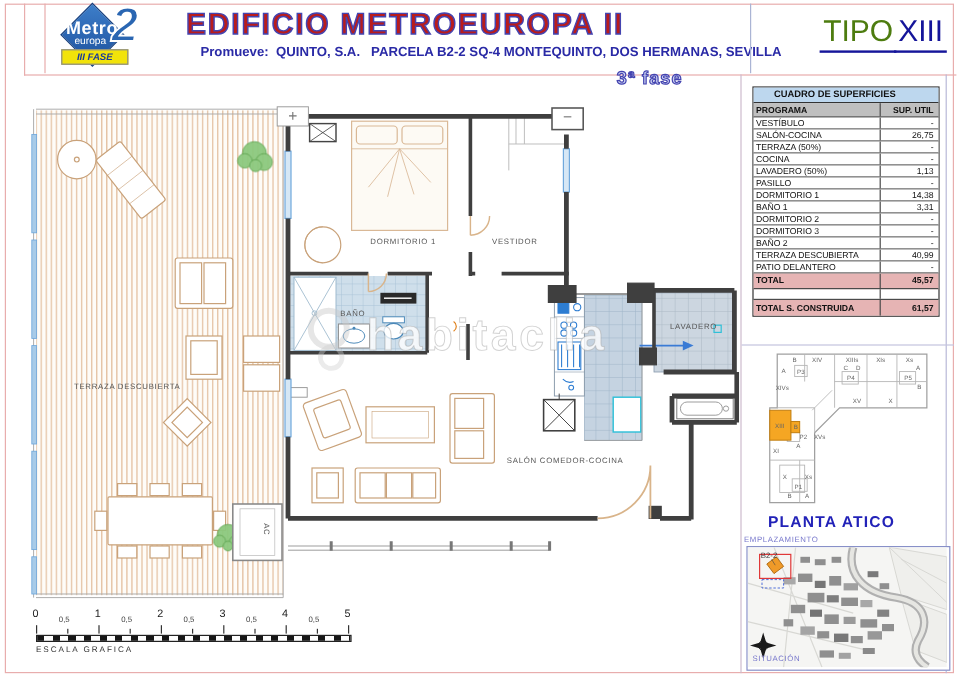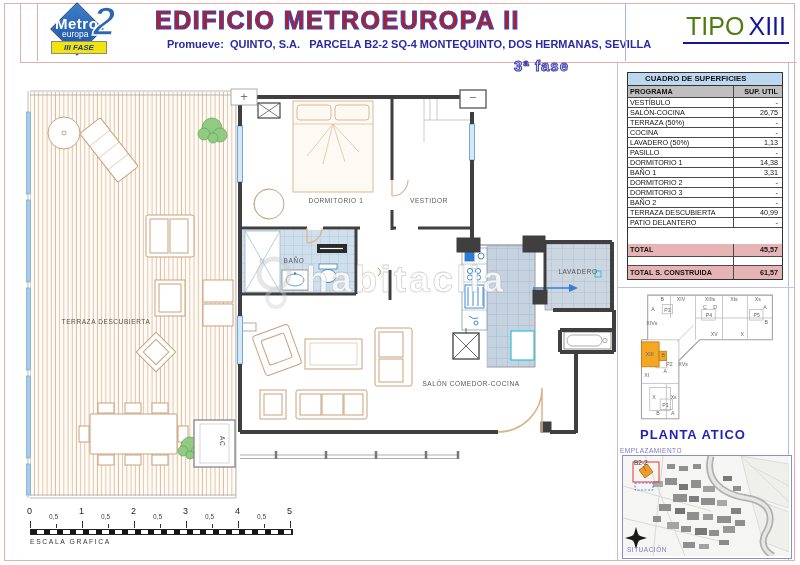--- a/index.html
+++ b/index.html
@@ -40,21 +40,21 @@
   .sidebar-divider{position:absolute;left:617px;top:62px;height:499px;border-left:1px solid #cdbccd;}
   .sidebar-right{position:absolute;left:788px;top:62px;height:499px;border-left:1px solid #b8b8d8;}
   .sidebar-hline{position:absolute;left:618px;top:287px;width:177px;border-top:1px solid #c4c4de;}
 
   .stable{position:absolute;left:627px;top:72px;width:154px;background:#fff;border:1.5px solid #333;
           font-size:7.2px;color:#111;}
   .st-title{height:12px;line-height:12px;background:#bdd7ee;font-weight:bold;font-size:7.8px;
             padding-left:17px;border-bottom:1px solid #333;white-space:nowrap;}
   .st-head{display:flex;height:11px;line-height:11px;background:#bfbfbf;font-weight:bold;border-bottom:1px solid #444;}
   .st-row{display:flex;height:9px;line-height:9px;border-bottom:1px solid #4a4a4a;background:#fff;}
-  .st-total{display:flex;background:#e6b4b4;font-weight:bold;height:12px;line-height:12px;border-bottom:1px solid #4a4a4a;margin-top:16px;}
+  .st-total{display:flex;background:#e6b4b4;font-weight:bold;height:12px;line-height:12px;border-bottom:1px solid #4a4a4a;}
   .st-empty{display:flex;height:8px;border-bottom:1px solid #4a4a4a;}
   .st-built{display:flex;background:#e6b4b4;font-weight:bold;height:13px;line-height:13px;}
   .cl{flex:1;padding-left:2px;overflow:hidden;white-space:nowrap;}
   .cv{width:44px;border-left:1px solid #4a4a4a;text-align:right;padding-right:4px;}
 
   .keyplan{position:absolute;left:631px;top:292px;width:156px;height:133px;}
   .planta-caption{position:absolute;left:640px;top:427px;width:150px;text-align:left;
                   font-size:13px;font-weight:bold;letter-spacing:1px;color:#2222b8;}
   .emplaz{position:absolute;left:620px;top:447px;font-size:6.5px;color:#7878cc;letter-spacing:.5px;}
   .mapbox{position:absolute;left:622px;top:455px;width:168px;height:102px;border:1px solid #8890c8;overflow:hidden;background:#fff;}

